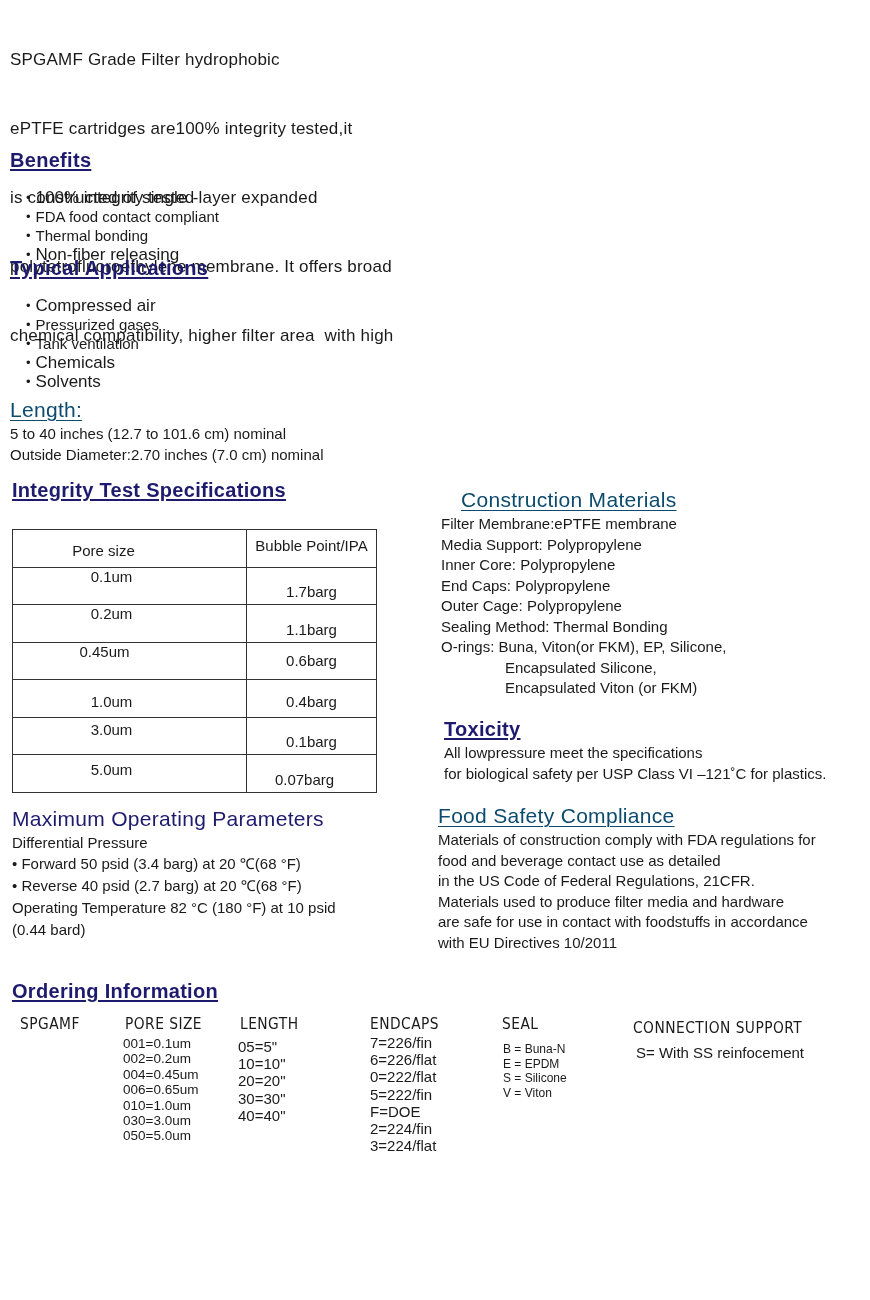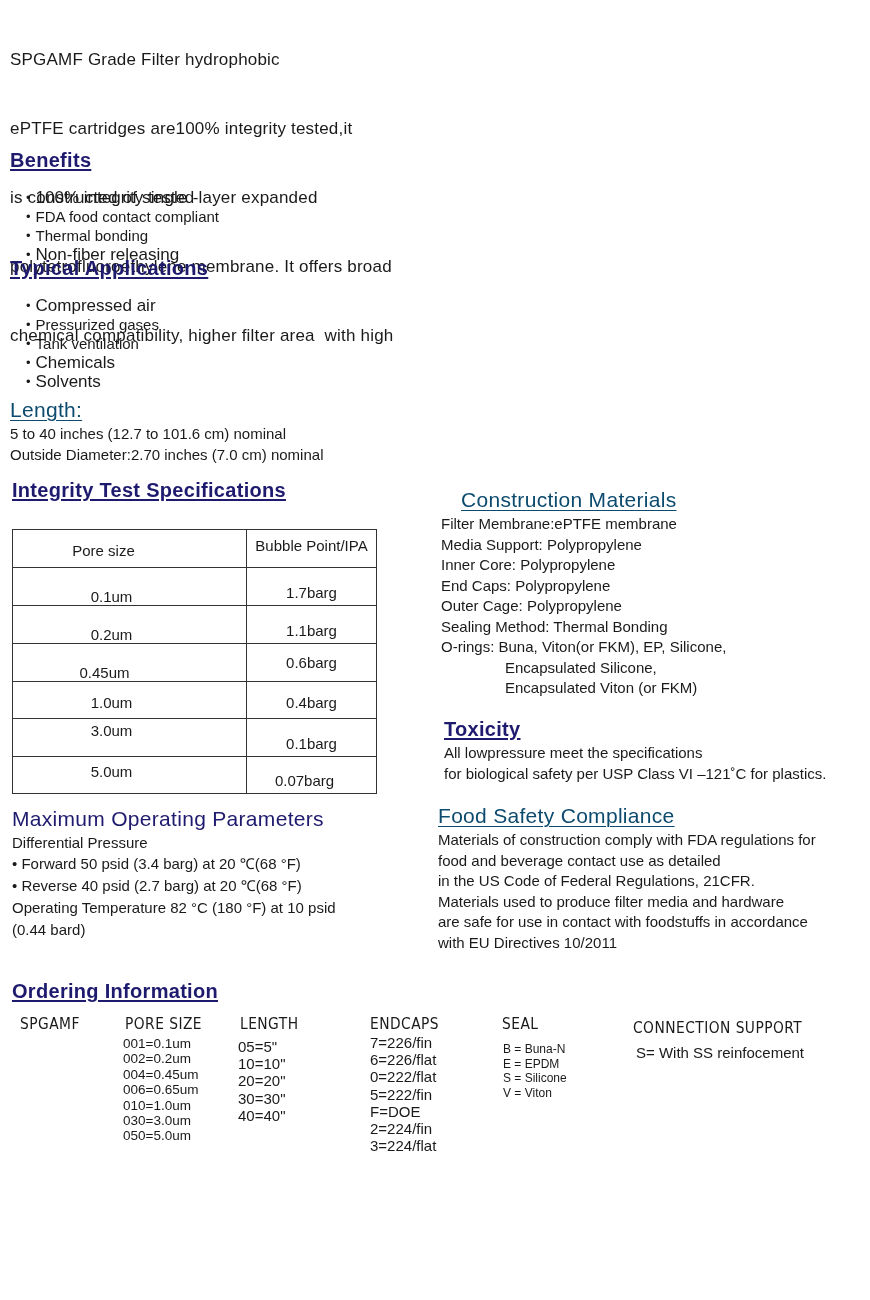--- a/index.html
+++ b/index.html
@@ -14,21 +14,21 @@
   .h-plain { color: #1e1a6e; font-size: 21px; letter-spacing: 0.3px; white-space: nowrap; }
   .bullets { margin: 16px; padding: 0; list-style: none; }
   .bullets li { white-space: nowrap; }
   .bullets li::before { content: "\2022"; font-size: 13px; margin-right: 5px; position: relative; top: -1px; }
   .b-lg { font-size: 17px; line-height: 18px; }
   .b-sm { font-size: 15px; line-height: 18px; }
   .body15 { font-size: 15px; line-height: 20.5px; white-space: nowrap; }
   table.spec { border-collapse: collapse; position: absolute; left: 12px; top: 529px; width: 365px; }
   table.spec td { border: 1.5px solid #333; font-size: 15px; text-align: center; padding: 0; }
   table.spec tr { height: 37.5px; }
-  table.spec td.c1 { width: 181px; vertical-align: top; padding-top: 20px; padding-right: 36px; }
+  table.spec td.c1 { width: 181px; vertical-align: top; padding-top: 0; padding-right: 36px; }
   table.spec td.c2 { vertical-align: bottom; padding-bottom: 4px; }
   table.spec tr.hdr td.c1 { vertical-align: middle; padding-top: 4px; padding-right: 52px; }
   table.spec tr.hdr td.c2 { vertical-align: middle; padding-bottom: 6px; }
   .col-h { font-size: 15px; letter-spacing: 0.5px; white-space: nowrap; font-family: "DejaVu Sans", sans-serif; font-weight: normal; transform: scaleX(0.92); transform-origin: left; }
   .col-list { margin: 0; padding: 0; list-style: none; }
   .col-list li { white-space: nowrap; }
   .indent { padding-left: 64px; }
 </style>
 </head>
 <body>

